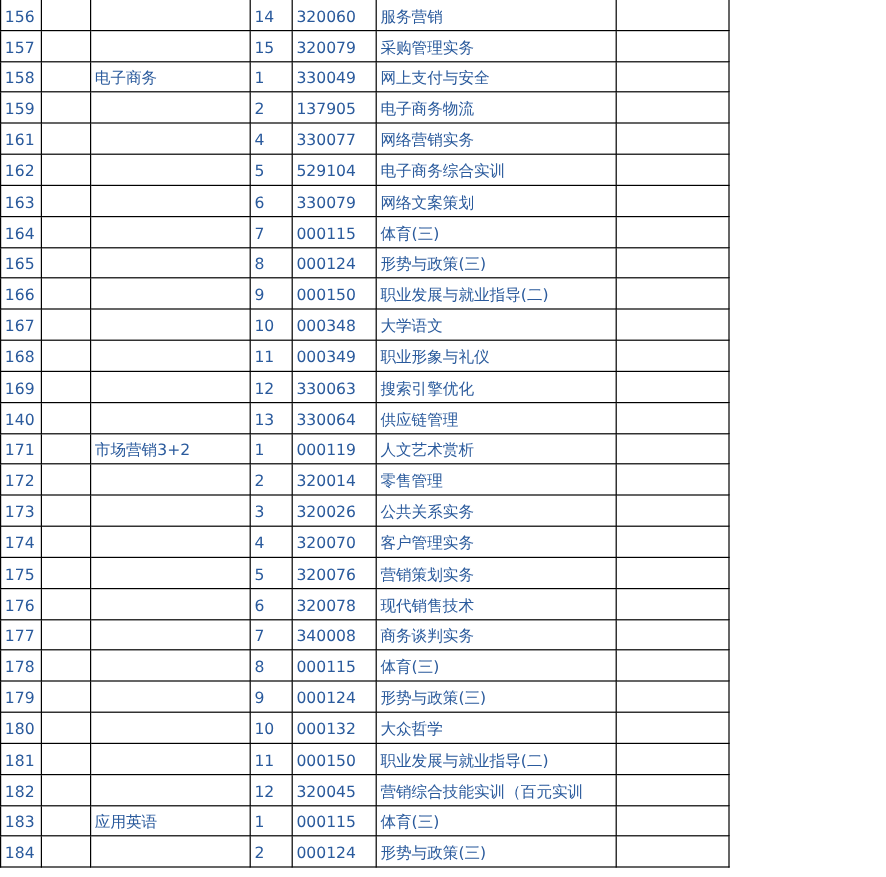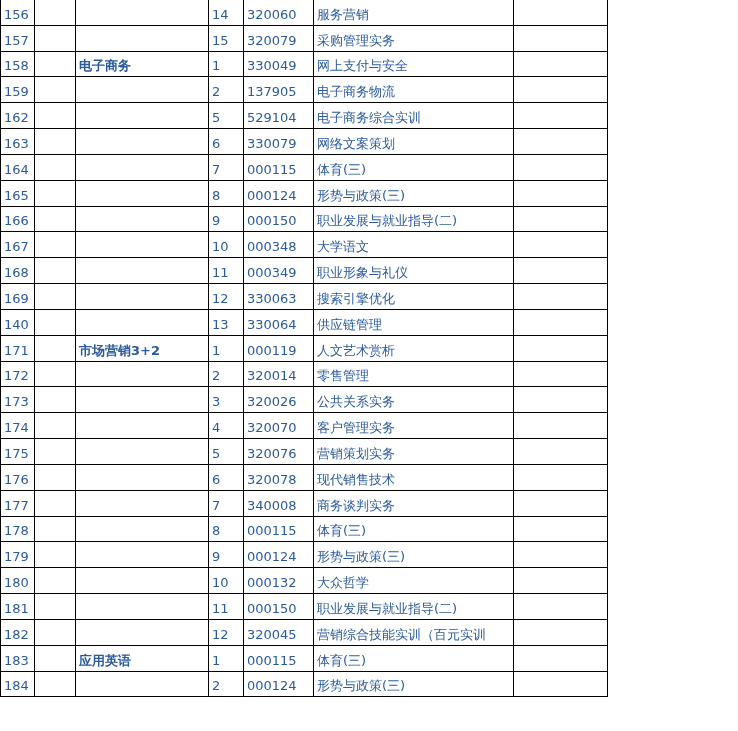--- a/index.html
+++ b/index.html
@@ -38,21 +38,21 @@
     white-space:nowrap;
     font-size:13px;
     line-height:14px;
     color:var(--text);
   }
   table.grid tr:first-child td{
     border-top:0;
   }
   td.col-a{ padding-left:2px; }
   td.cat{
-    font-weight:bold;
+    font-weight:normal;
     color:var(--bold-text);
   }
 </style>
 </head>
 <body>
 
 <div class="sheet">
   <table class="grid">
     <colgroup>
       <col style="width:34px">
@@ -94,20 +94,29 @@
         <tr>
           <td class="col-a">159</td>
           <td class="col-b"></td>
           <td class="col-c cat"></td>
           <td class="col-d">2</td>
           <td class="col-e">137905</td>
           <td class="col-f">电子商务物流</td>
           <td class="col-g"></td>
         </tr>
         <tr>
+          <td class="col-a">161</td>
+          <td class="col-b"></td>
+          <td class="col-c cat"></td>
+          <td class="col-d">4</td>
+          <td class="col-e">330077</td>
+          <td class="col-f">网络营销实务</td>
+          <td class="col-g"></td>
+        </tr>
+        <tr>
           <td class="col-a">162</td>
           <td class="col-b"></td>
           <td class="col-c cat"></td>
           <td class="col-d">5</td>
           <td class="col-e">529104</td>
           <td class="col-f">电子商务综合实训</td>
           <td class="col-g"></td>
         </tr>
         <tr>
           <td class="col-a">163</td>

